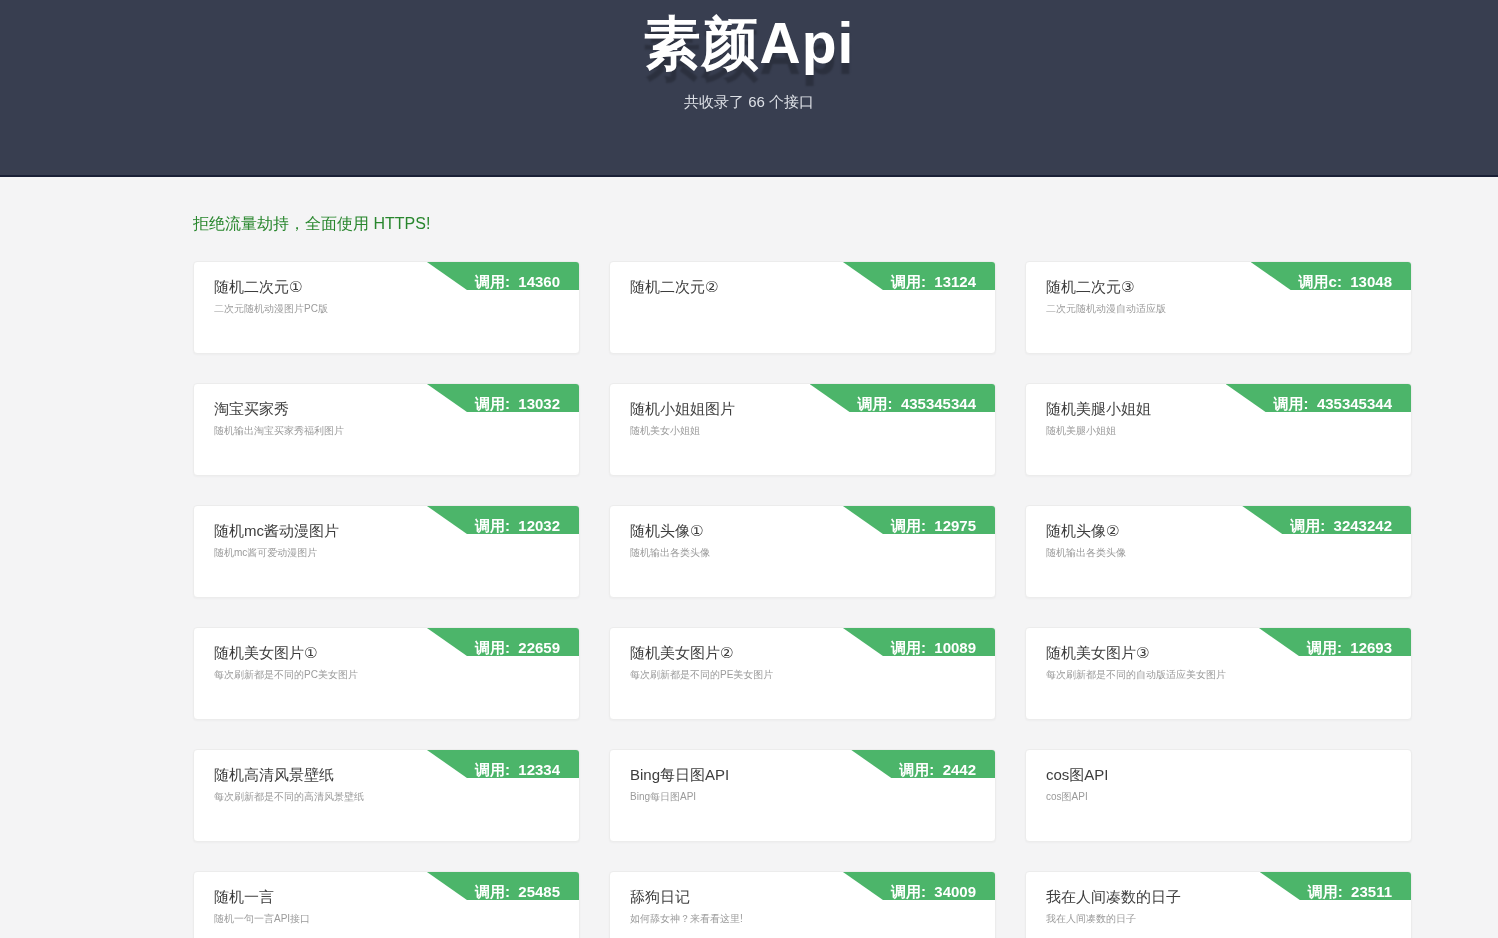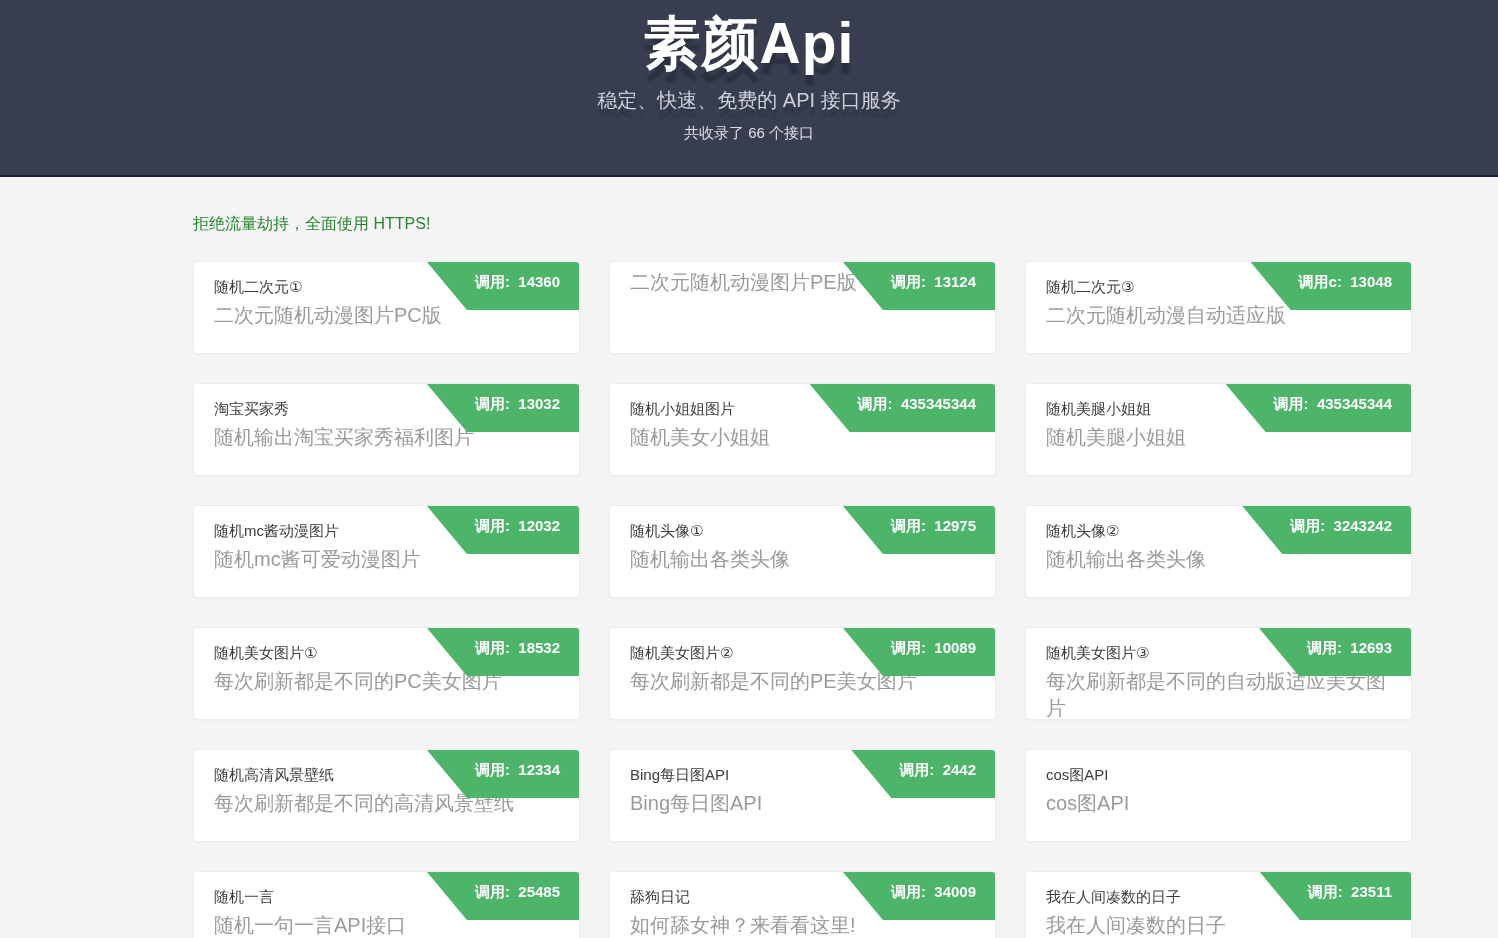--- a/index.html
+++ b/index.html
@@ -73,58 +73,57 @@
     margin: 16px 0 0 0;
     padding: 0 20px;
     font-size: 15px;
     font-weight: 400;
     line-height: 1.15;
     color: var(--title-color, #3d3d3d);
   }
   .card-desc {
     margin: 7px 0 0 0;
     padding: 0 20px;
-    font-size: 20px;
+    font-size: 10px;
     color: var(--desc-color, #9a9a9a);
   }
   .ribbon {
     position: absolute;
     top: 0; right: 0;
-    height: 48px;
+    height: 28px;
     line-height: 40px;
     padding: 0 19px 0 48px;
     background: var(--ribbon-green, #4cb56a);
     color: #ffffff;
     font-size: 15px;
     font-weight: 700;
     white-space: pre;
     clip-path: polygon(0 0, 100% 0, 100% 100%, 40px 100%);
   }
 </style>
 </head>
 <body>
 
 <header class="page-header">
   <h1 class="site-title">素颜Api</h1>
-  <p class="site-subtitle">稳定、快速、免费的 API 接口服务</p>
   <p class="api-count">共收录了 66 个接口</p>
 </header>
 
 <main class="main-wrap">
   <div class="https-notice">拒绝流量劫持，全面使用 HTTPS!</div>
   <div class="card-grid">
   <div class="card">
     <div class="ribbon">调用:  14360</div>
     <h2 class="card-title">随机二次元①</h2>
     <p class="card-desc">二次元随机动漫图片PC版</p>
   </div>
 
   <div class="card">
     <div class="ribbon">调用:  13124</div>
-    <p class="card-desc">二次元随机动漫图片PE版</p>
+    <h2 class="card-title">随机二次元②</h2>
   </div>
 
   <div class="card">
     <div class="ribbon">调用c:  13048</div>
     <h2 class="card-title">随机二次元③</h2>
     <p class="card-desc">二次元随机动漫自动适应版</p>
   </div>
 
   <div class="card">
     <div class="ribbon">调用:  13032</div>
@@ -156,21 +155,21 @@
     <p class="card-desc">随机输出各类头像</p>
   </div>
 
   <div class="card">
     <div class="ribbon">调用:  3243242</div>
     <h2 class="card-title">随机头像②</h2>
     <p class="card-desc">随机输出各类头像</p>
   </div>
 
   <div class="card">
-    <div class="ribbon">调用:  18532</div>
+    <div class="ribbon">调用:  22659</div>
     <h2 class="card-title">随机美女图片①</h2>
     <p class="card-desc">每次刷新都是不同的PC美女图片</p>
   </div>
 
   <div class="card">
     <div class="ribbon">调用:  10089</div>
     <h2 class="card-title">随机美女图片②</h2>
     <p class="card-desc">每次刷新都是不同的PE美女图片</p>
   </div>
 

